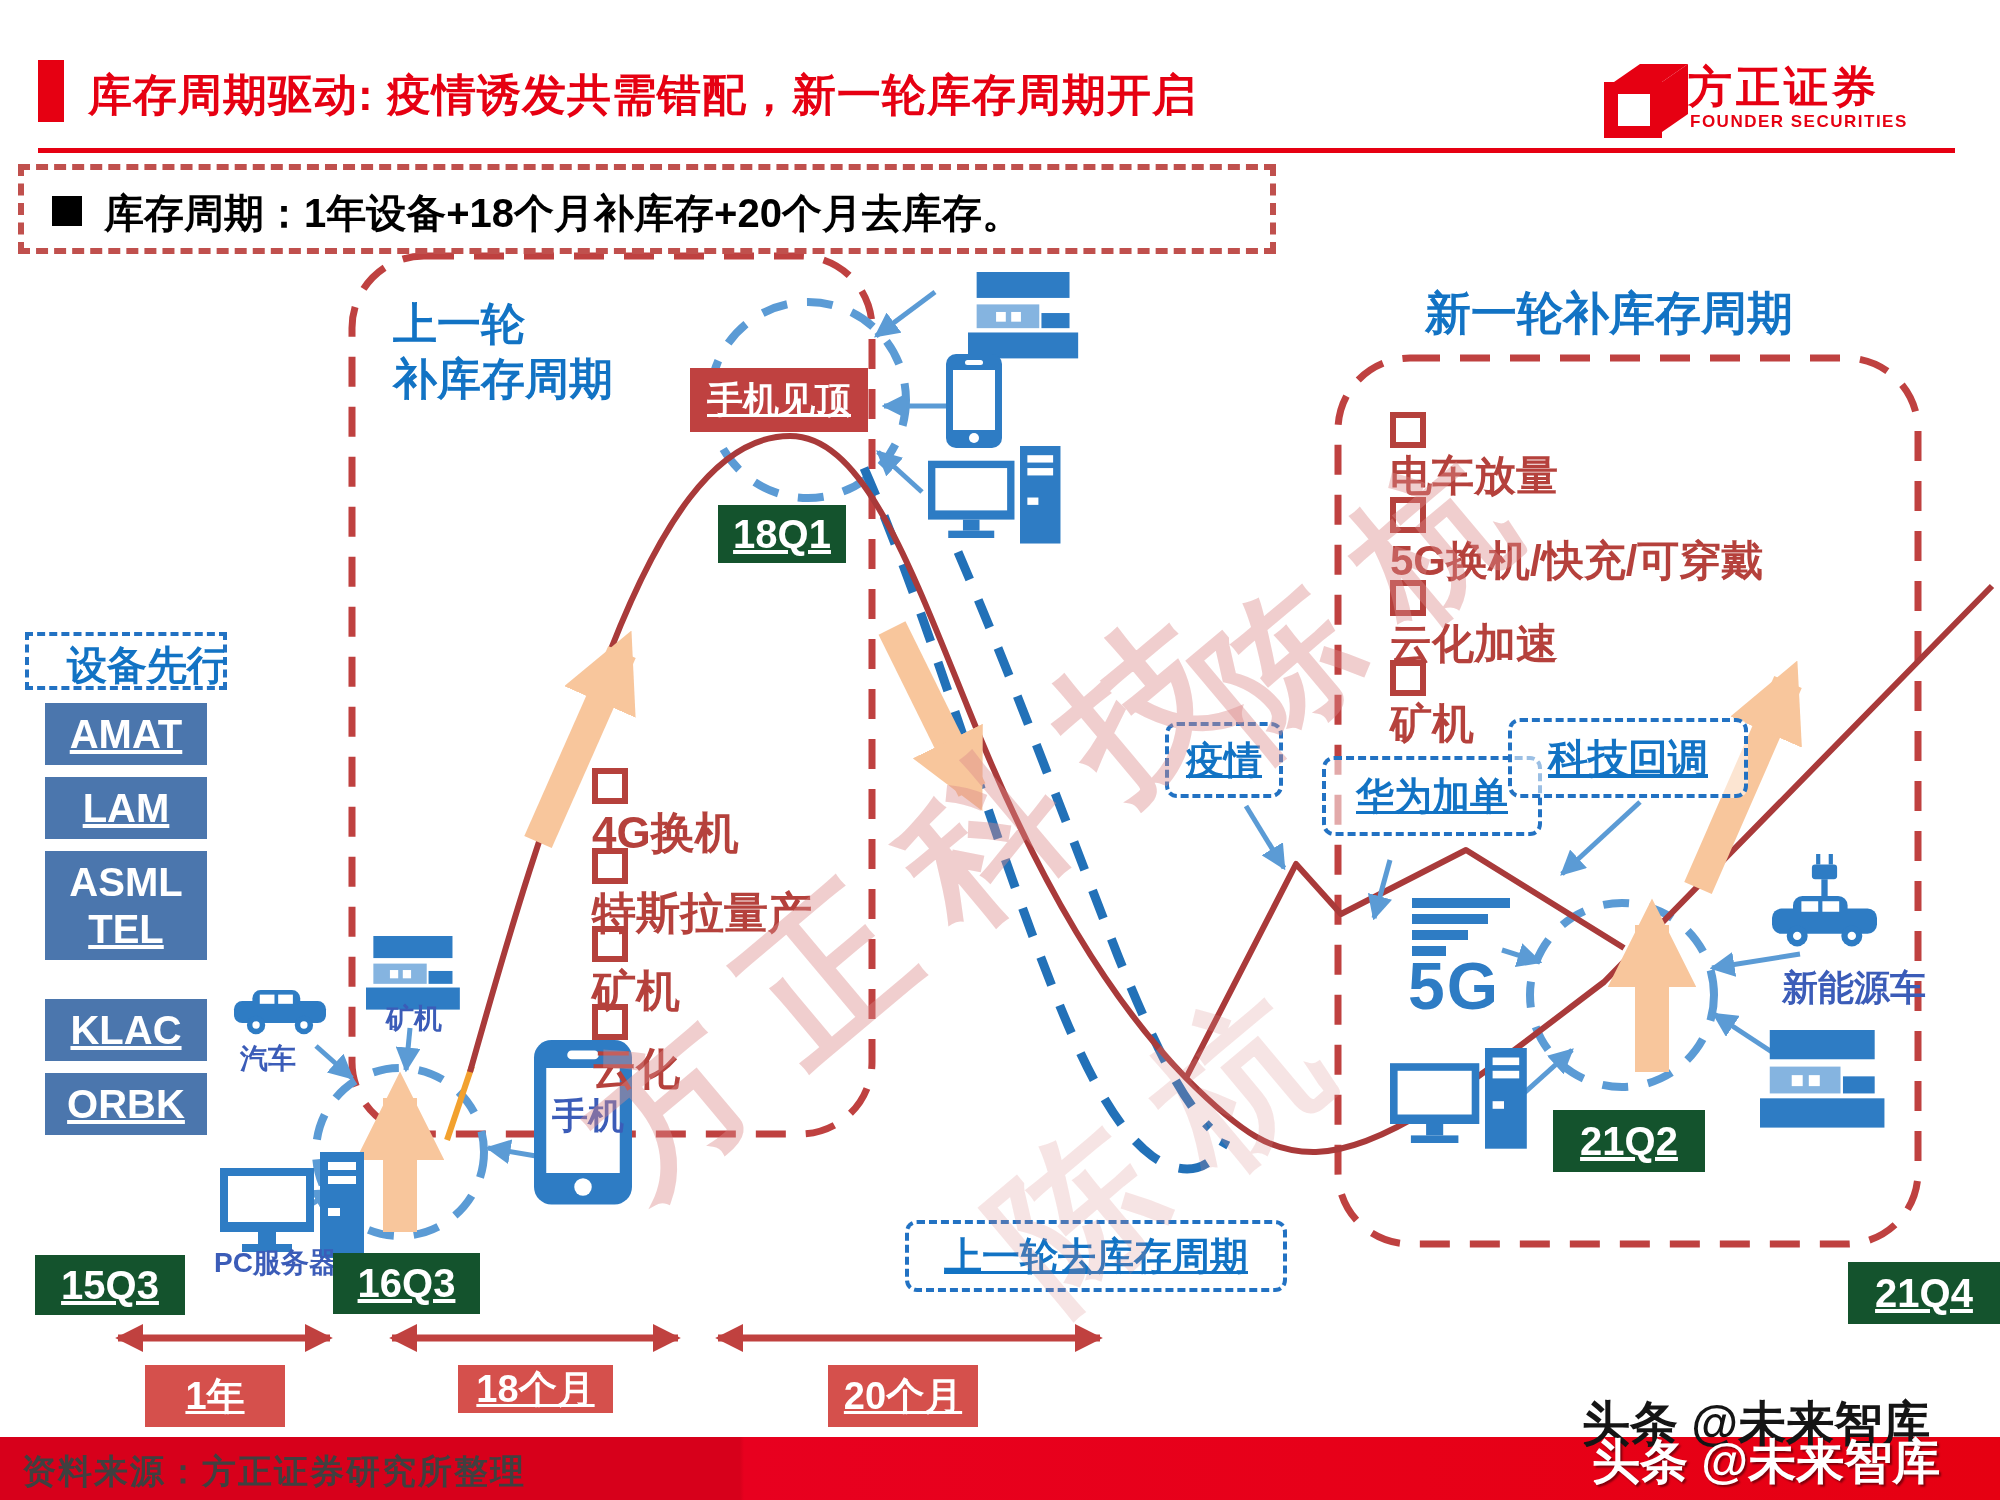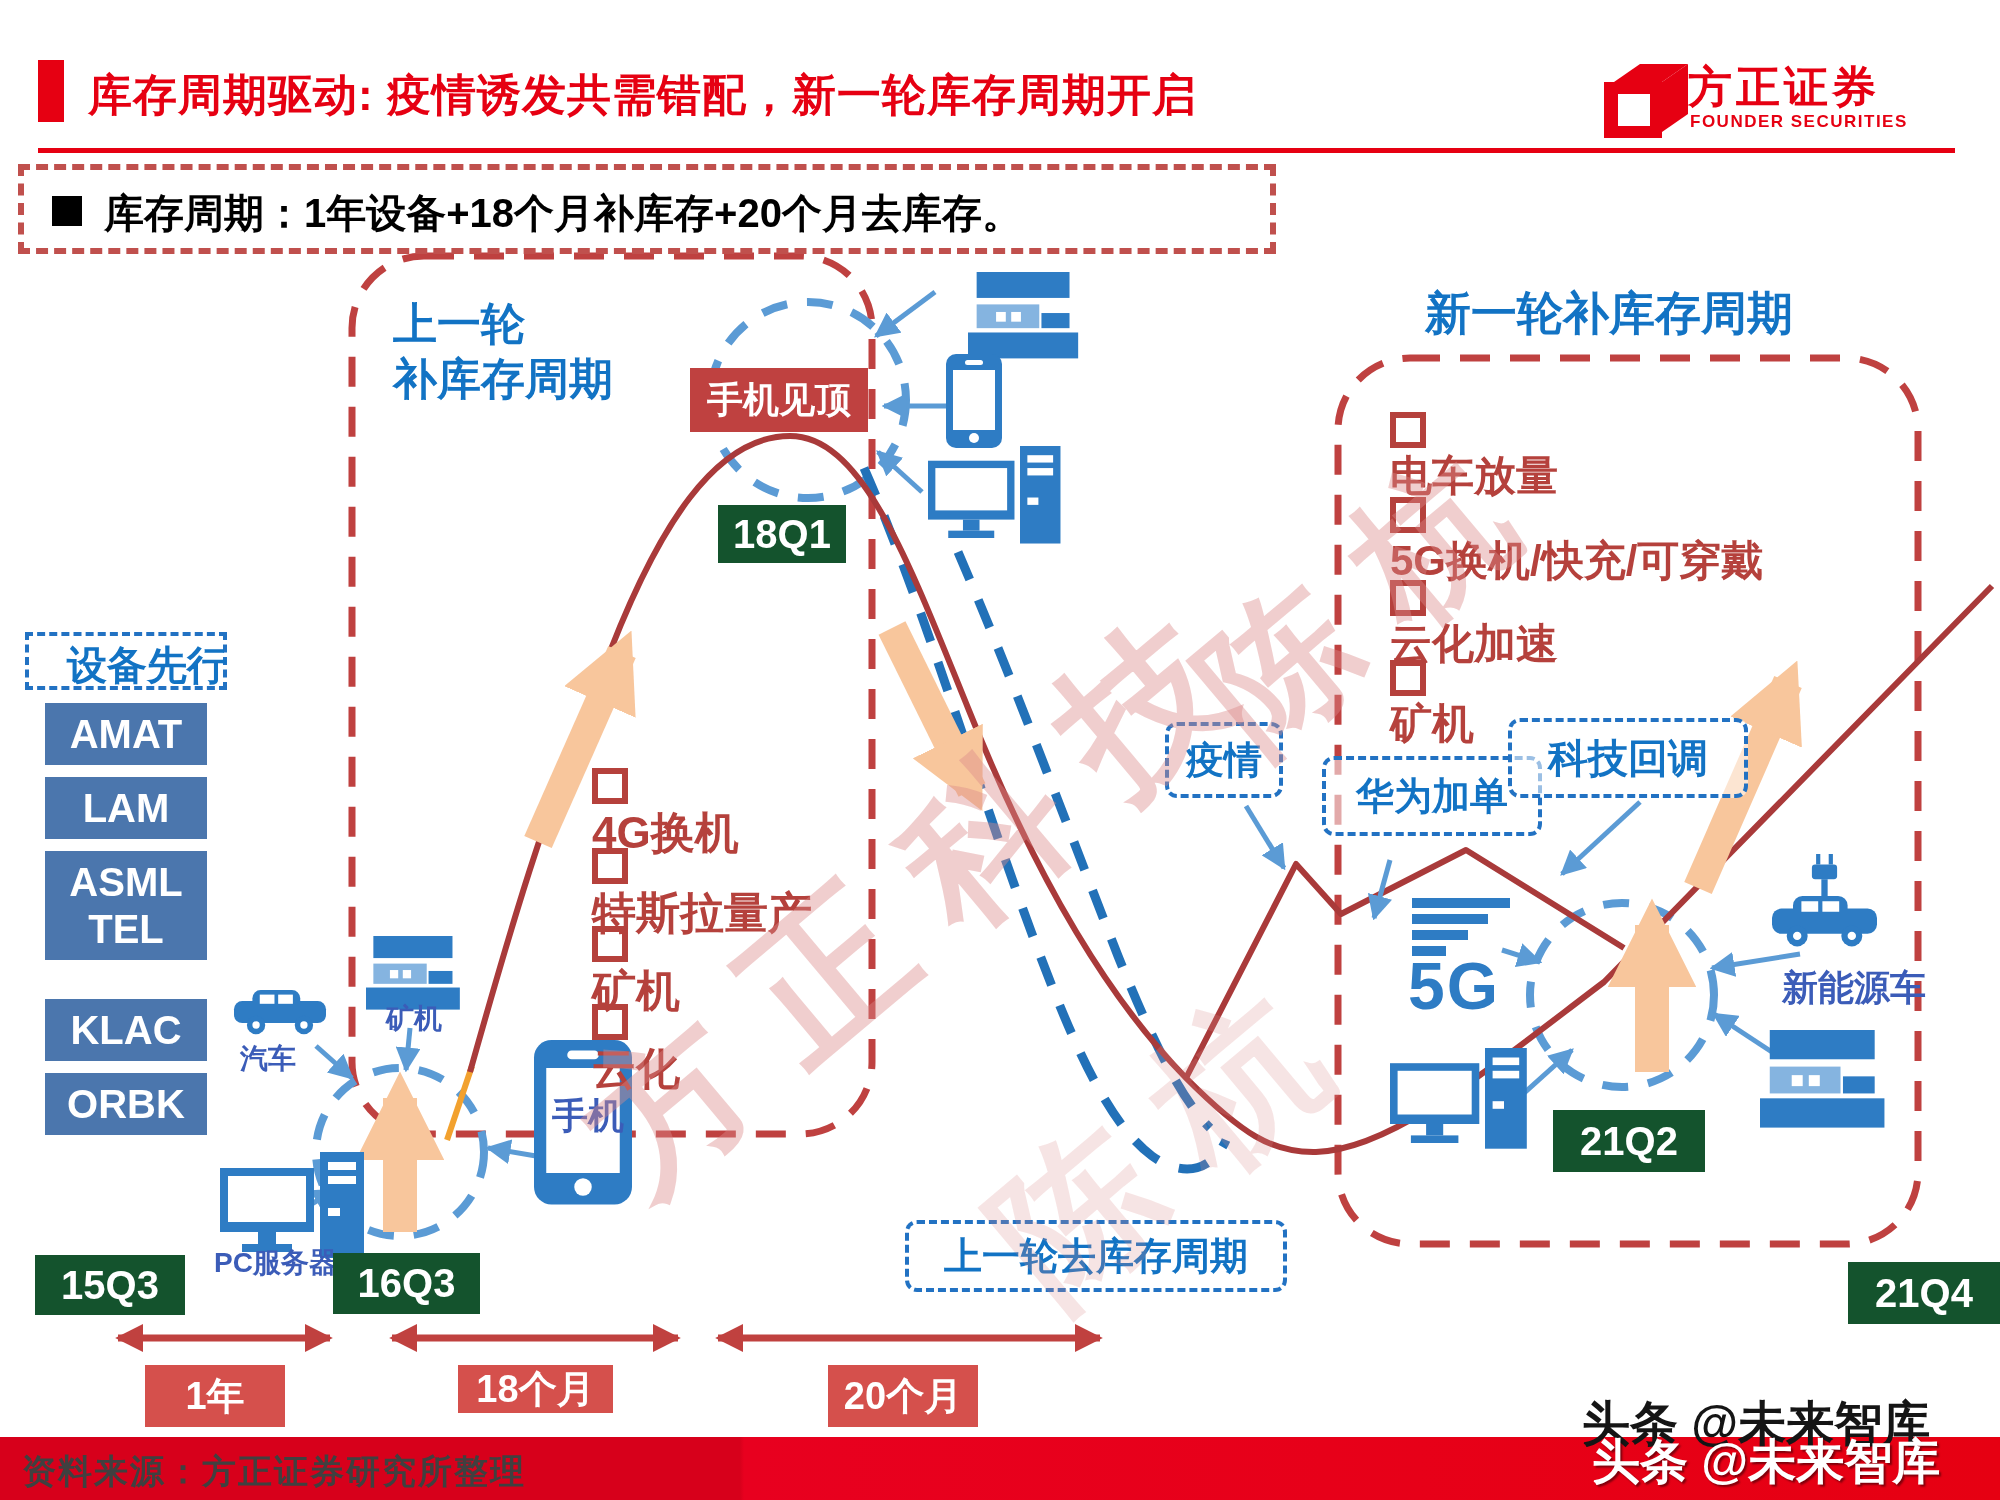--- a/index.html
+++ b/index.html
@@ -1,19 +1,19 @@
 <!DOCTYPE html>
 <html><head>
 <meta charset="utf-8">
 <style>
   html,body{margin:0;padding:0;background:#fff;}
   #stage{position:relative;width:2000px;height:1500px;background:#ffffff;overflow:hidden;
          font-family:"Liberation Sans","DejaVu Sans",sans-serif;}
   .abs{position:absolute;}
-  .flexc{display:flex;align-items:center;justify-content:center;}
+  .flexc{display:flex;align-items:center;justify-content:center;text-decoration:underline;}
   
   .title-accent{left:38px;top:60px;width:26px;height:62px;background:#e60012;}
   .main-title{left:88px;top:66px;font-size:44px;font-weight:bold;color:#e60012;white-space:nowrap;letter-spacing:1px;}
   .title-rule{left:38px;top:148px;width:1917px;height:5px;background:#e60012;}
   .logo-cn{left:1688px;top:58px;font-size:44px;font-weight:bold;color:#e60012;letter-spacing:4px;}
   .logo-en{left:1690px;top:112px;font-size:17px;font-weight:bold;color:#e60012;letter-spacing:1.5px;}
   
   .subtitle-box{left:18px;top:164px;width:1258px;height:90px;border:6px dashed #c0504d;box-sizing:border-box;}
   .subtitle-bullet{left:52px;top:196px;width:30px;height:30px;background:#000;}
   .subtitle-text{left:104px;top:186px;font-size:40px;font-weight:bold;color:#000;white-space:nowrap;}

